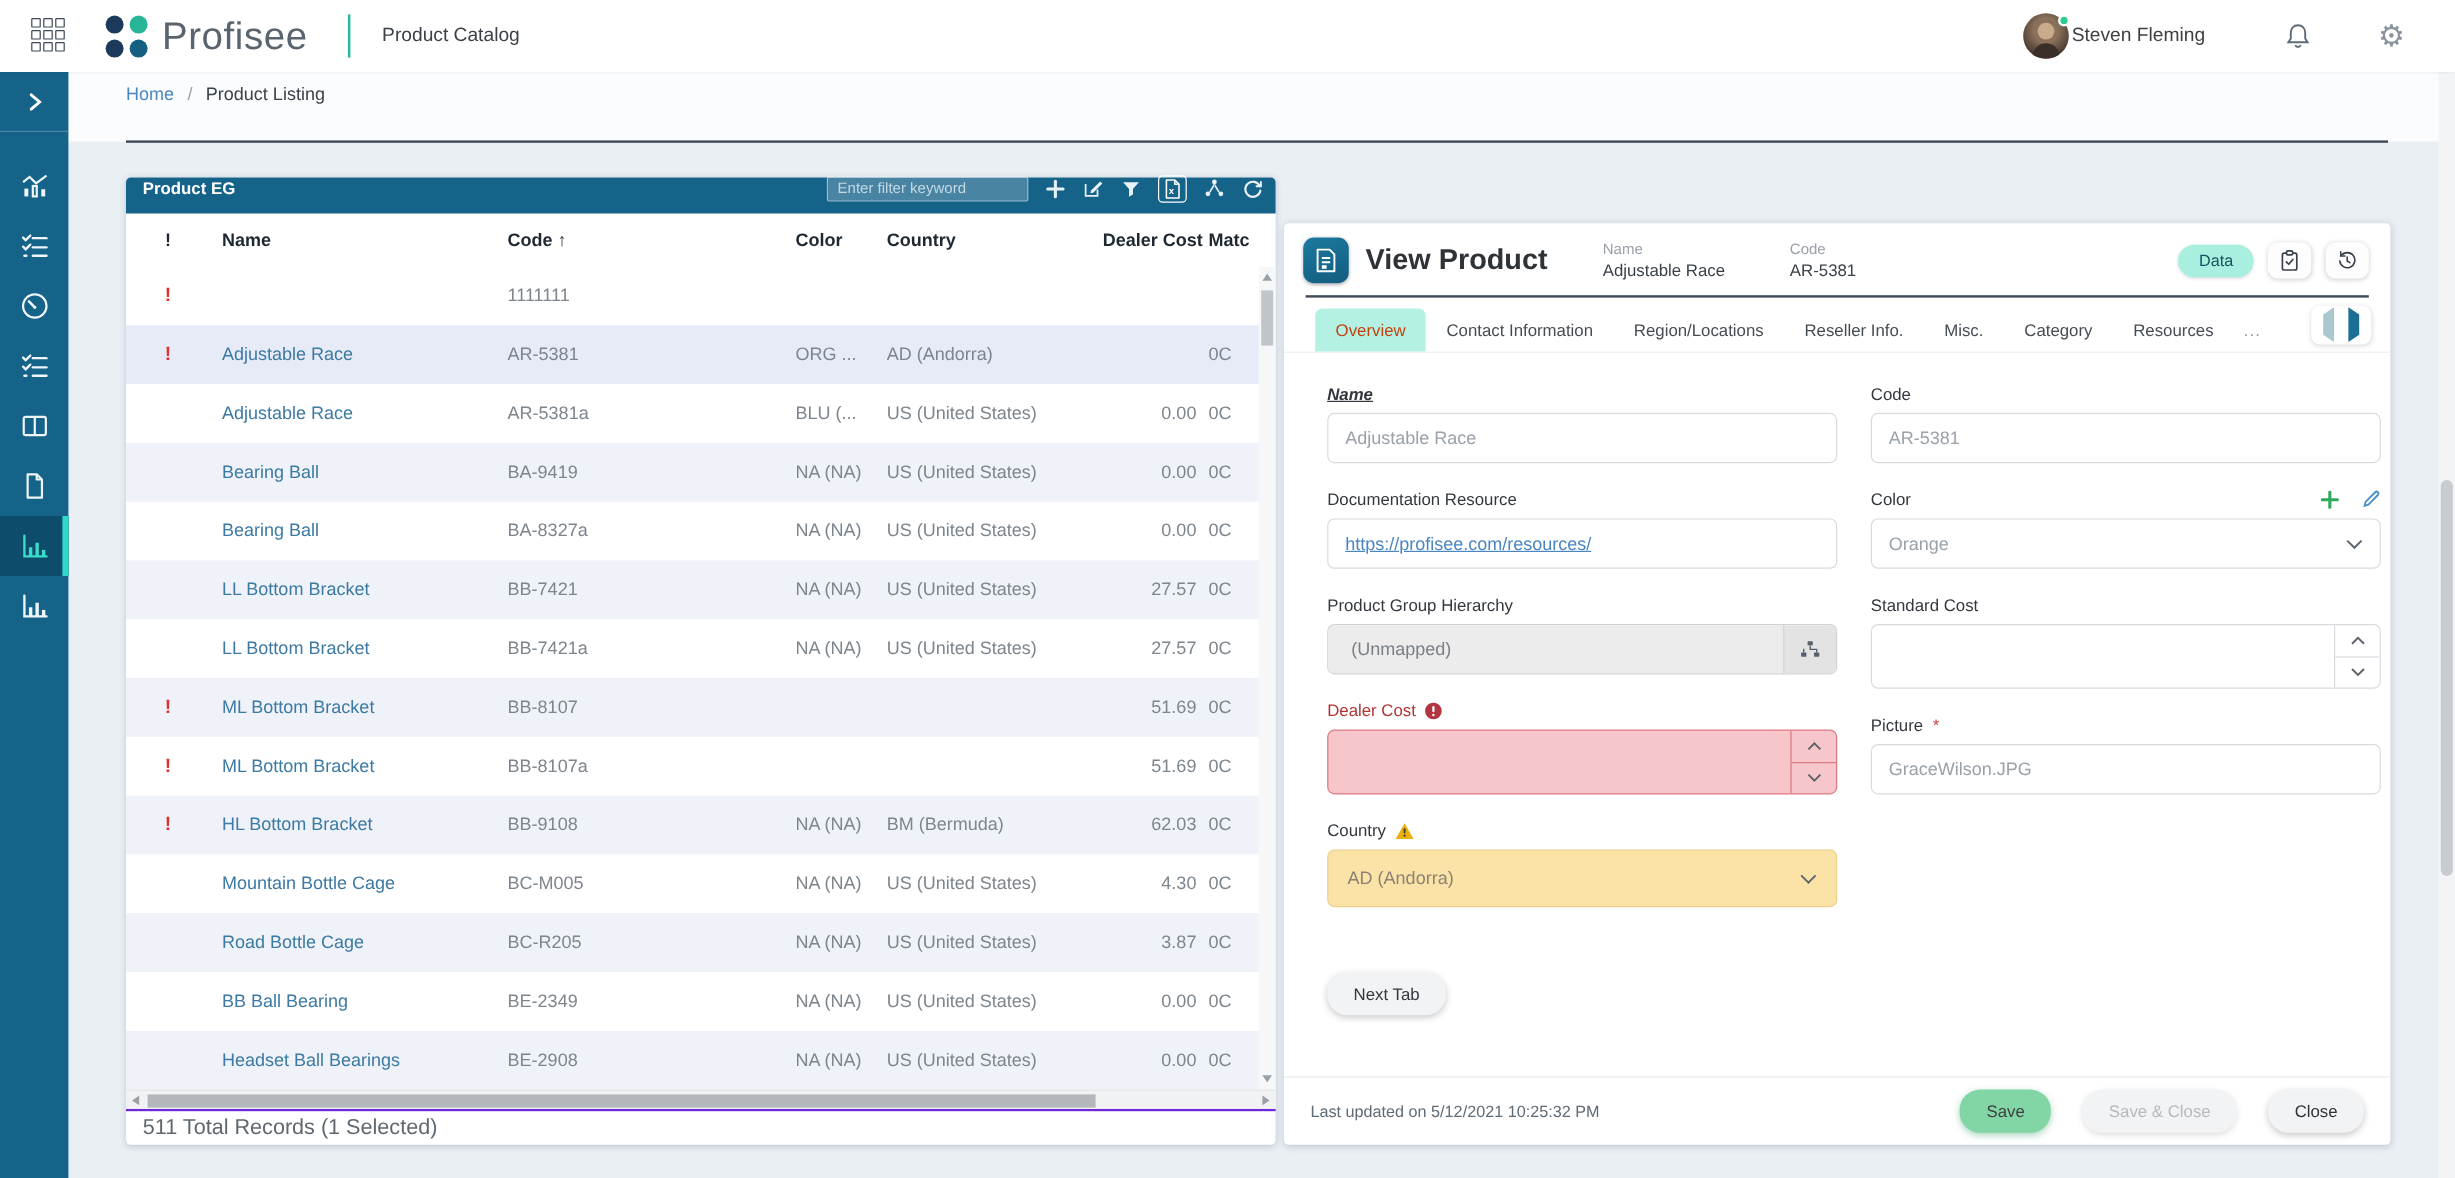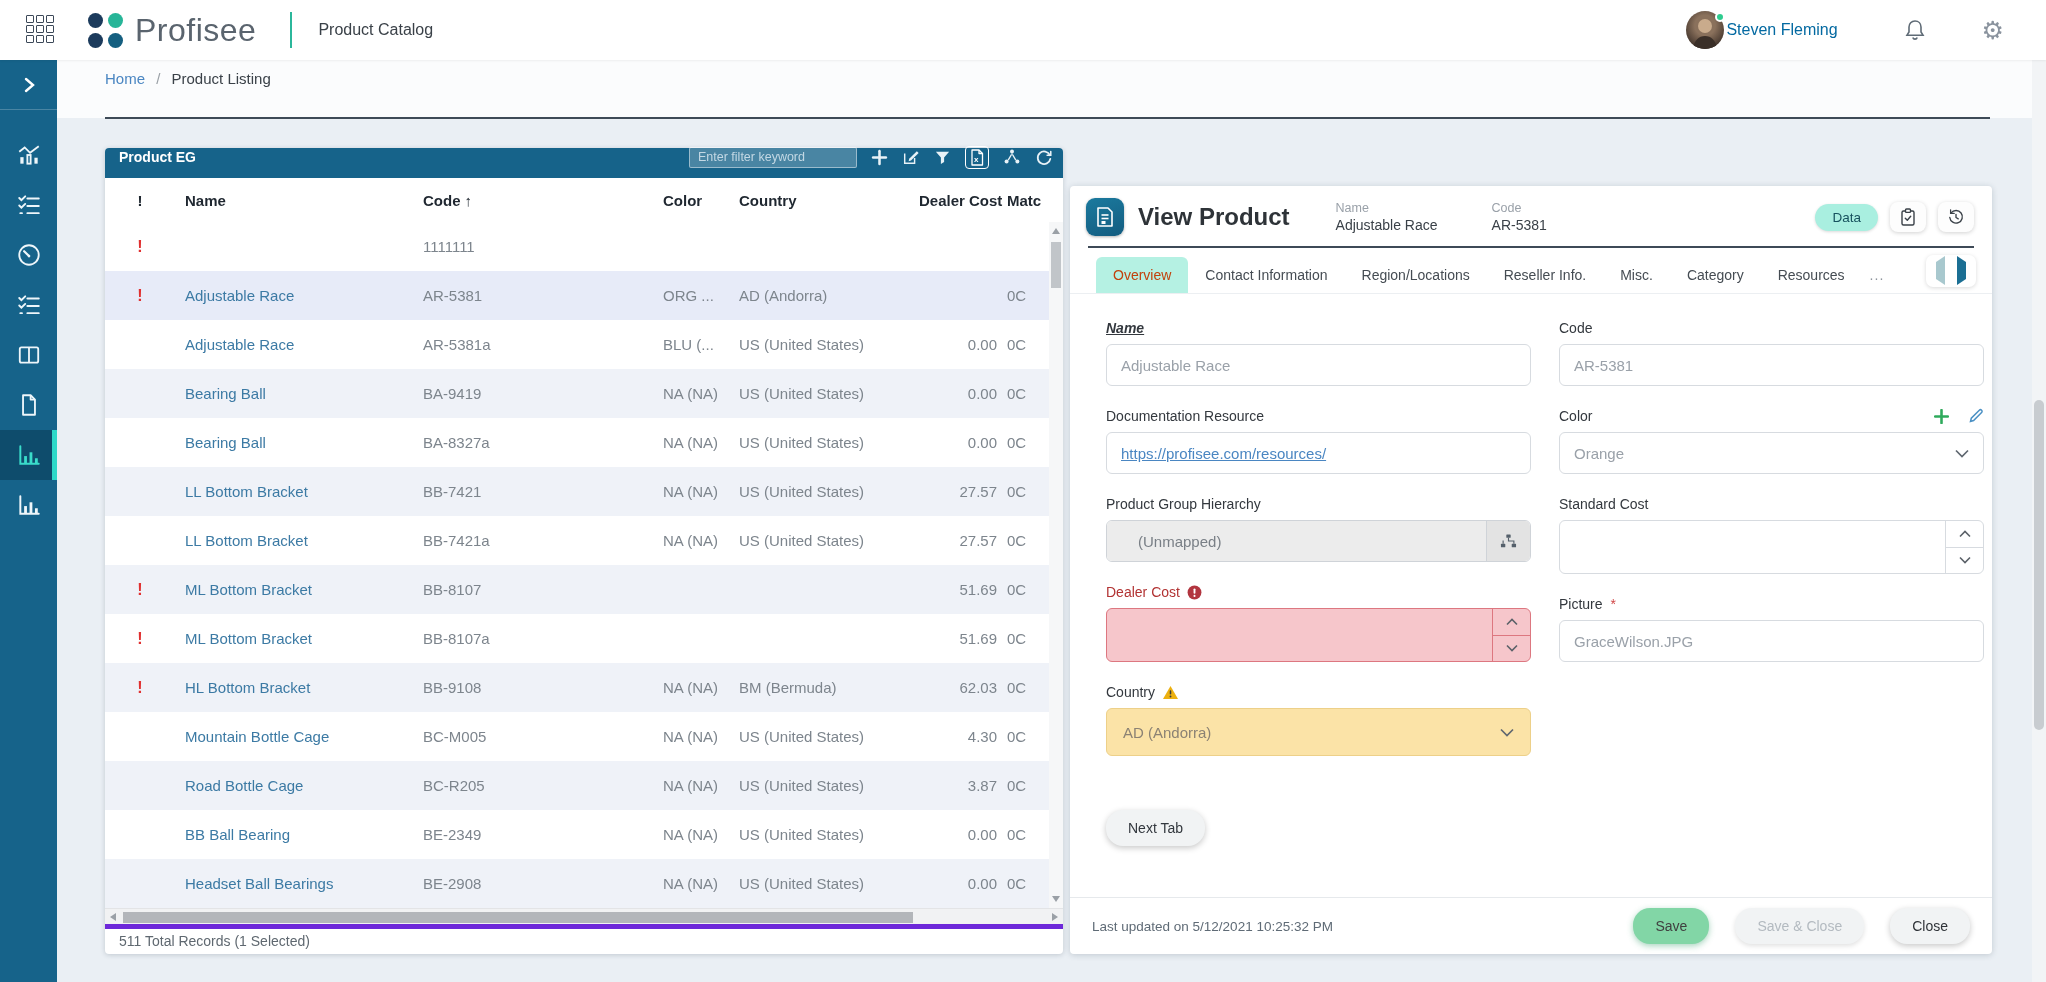--- a/index.html
+++ b/index.html
@@ -31,21 +31,21 @@
   .logo-dots i:nth-child(2){background:#27b598;}
   .logo-dots i:nth-child(3){background:#1c3b5c;}
   .logo-dots i:nth-child(4){background:#155f80;}
   .wordmark{font-size:32px;font-weight:300;color:#5a646e;letter-spacing:.5px;}
   .hdr-divider{width:2px;height:36px;background:#2bb79b;margin:0 26px 0 34px;}
   .page-title{font-size:16px;color:#3a4148;}
   .hdr-right{margin-left:auto;display:flex;align-items:center;}
   .avatar-wrap{position:relative;width:38px;height:38px;}
   .avatar{width:38px;height:38px;border-radius:50%;background:radial-gradient(circle at 50% 38%,#8a715c 0 34%,#4a3b31 72%,#2e241e);overflow:hidden;}
   .status-dot{position:absolute;right:-1px;top:1px;width:10px;height:10px;border-radius:50%;background:#2ecc8f;border:2px solid #fff;}
-  .user-name{font-size:16px;color:#0369a1;margin-left:2px;}
+  .user-name{font-size:16px;color:#404040;margin-left:2px;}
   .bell-btn{margin-left:66px;cursor:pointer;}
   .gear-btn{margin-left:56px;margin-right:16px;cursor:pointer;font-size:25px;color:#8a939e;line-height:1;}
 
   
   .sidebar{position:absolute;left:0;top:60px;width:57px;height:922px;background:var(--teal);z-index:4;}
   .sb-expander{height:50px;display:flex;align-items:center;justify-content:center;border-bottom:1px solid rgba(255,255,255,.22);cursor:pointer;}
   .sb-items{padding-top:20px;}
   .sb-item{height:50px;display:flex;align-items:center;justify-content:center;cursor:pointer;position:relative;}
   .sb-item.active{background:var(--teal-dark);}
   .sb-item.active::after{content:"";position:absolute;right:0;top:0;bottom:0;width:5px;background:var(--accent);}
@@ -96,21 +96,21 @@
   .tri.d{border-left:4px solid transparent;border-right:4px solid transparent;border-top:6px solid #9aa0a6;}
   .tri.l{border-top:4px solid transparent;border-bottom:4px solid transparent;border-right:6px solid #9aa0a6;}
   .tri.r{border-top:4px solid transparent;border-bottom:4px solid transparent;border-left:6px solid #9aa0a6;}
   .vthumb{position:absolute;left:2px;top:20px;width:10px;height:46px;background:#c1c5c9;}
 
   .hscroll{position:relative;height:16px;background:#f1f2f3;border-top:1px solid #e3e4e6;}
   .hscroll .left,.hscroll .right{position:absolute;top:0;width:16px;height:16px;display:flex;align-items:center;justify-content:center;}
   .hscroll .left{left:0;} .hscroll .right{right:0;}
   .hthumb{position:absolute;left:18px;top:2.5px;width:790px;height:11px;background:#b3b6ba;}
 
-  .grid-status{height:29px;display:flex;align-items:center;padding:0 14px;font-size:14px;color:#5f6870;border-top:5px solid #6d28d9;}
+  .grid-status{height:29px;display:flex;align-items:center;padding:0 14px;font-size:18px;color:#5f6870;border-top:2px solid #6d28d9;}
 
   
   .detail-panel{position:absolute;left:1070px;top:186px;width:922px;height:768px;background:#fff;
                 border-radius:4px;box-shadow:0 1px 6px rgba(30,50,70,.20);}
   .panel-header{display:flex;align-items:center;padding:12px 18px 10px 16px;}
   .vp-icon{width:38px;height:38px;border-radius:9px;background:linear-gradient(160deg,#1b7a9e,#135c80);
            display:flex;align-items:center;justify-content:center;box-shadow:0 1px 3px rgba(0,0,0,.3);}
   .panel-title{font-size:24px;color:#2e3338;margin-left:14px;margin-right:46px;}
   .mini-field{margin-right:54px;}
   .mini-label{font-size:12.5px;color:#9aa1a9;}
@@ -139,21 +139,21 @@
   .f-label.name-label span{font-weight:700;font-style:italic;text-decoration:underline;}
   .f-label.err-label{color:#b23333;}
   .req{color:#d04545;margin-left:1px;}
   .f-input{width:100%;height:42px;border:1px solid var(--border);border-radius:6px;padding:0 14px;
            font-size:15px;color:#9aa1a9;background:#fff;font-family:"Liberation Sans",sans-serif;}
   .f-box{width:100%;height:42px;border:1px solid var(--border);border-radius:6px;padding:0 14px;
          display:flex;align-items:center;font-size:15px;color:#9aa1a9;background:#fff;}
   .f-box a{color:var(--link);}
   .select-box{justify-content:space-between;cursor:pointer;}
   .pgh-wrap{display:flex;width:100%;height:42px;border:1px solid #cfd3d8;border-radius:6px;overflow:hidden;}
-  .pgh-input{flex:1;background:#ececec;border:none;padding:0 31px;font-size:15px;color:#797f86;font-family:"Liberation Sans",sans-serif;}
+  .pgh-input{flex:1;background:#ececec;border:none;padding:0 19px;font-size:15px;color:#797f86;font-family:"Liberation Sans",sans-serif;}
   .pgh-btn{width:44px;background:#e3e3e3;border:none;border-left:1px solid #cfd3d8;display:flex;align-items:center;justify-content:center;cursor:pointer;}
   .num-wrap{position:relative;width:100%;height:54px;border:1px solid var(--border);border-radius:6px;background:#fff;overflow:hidden;}
   .num-wrap input{width:100%;height:100%;border:none;background:transparent;padding:0 50px 0 14px;font-size:15px;color:#6c737a;font-family:"Liberation Sans",sans-serif;}
   .spin{position:absolute;right:0;top:0;bottom:0;width:38px;border-left:1px solid var(--border);display:flex;flex-direction:column;}
   .spin button{flex:1;border:none;background:transparent;cursor:pointer;display:flex;align-items:center;justify-content:center;}
   .spin button:first-child{border-bottom:1px solid var(--border);}
   .num-wrap.error{background:var(--err-bg);border-color:var(--err-border);}
   .num-wrap.error .spin{border-left-color:var(--err-border);}
   .num-wrap.error .spin button:first-child{border-bottom-color:var(--err-border);}
   .country-box{width:100%;height:48px;background:var(--warn-bg);border:1px solid var(--warn-border);border-radius:6px;

